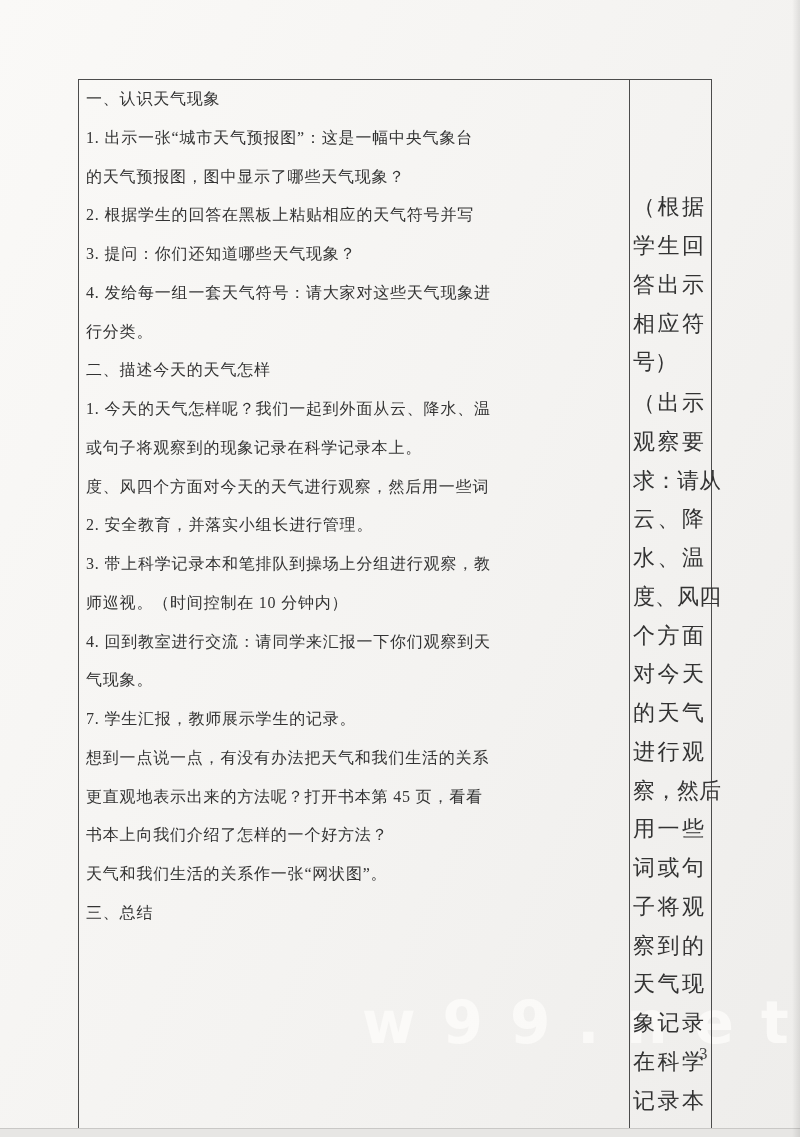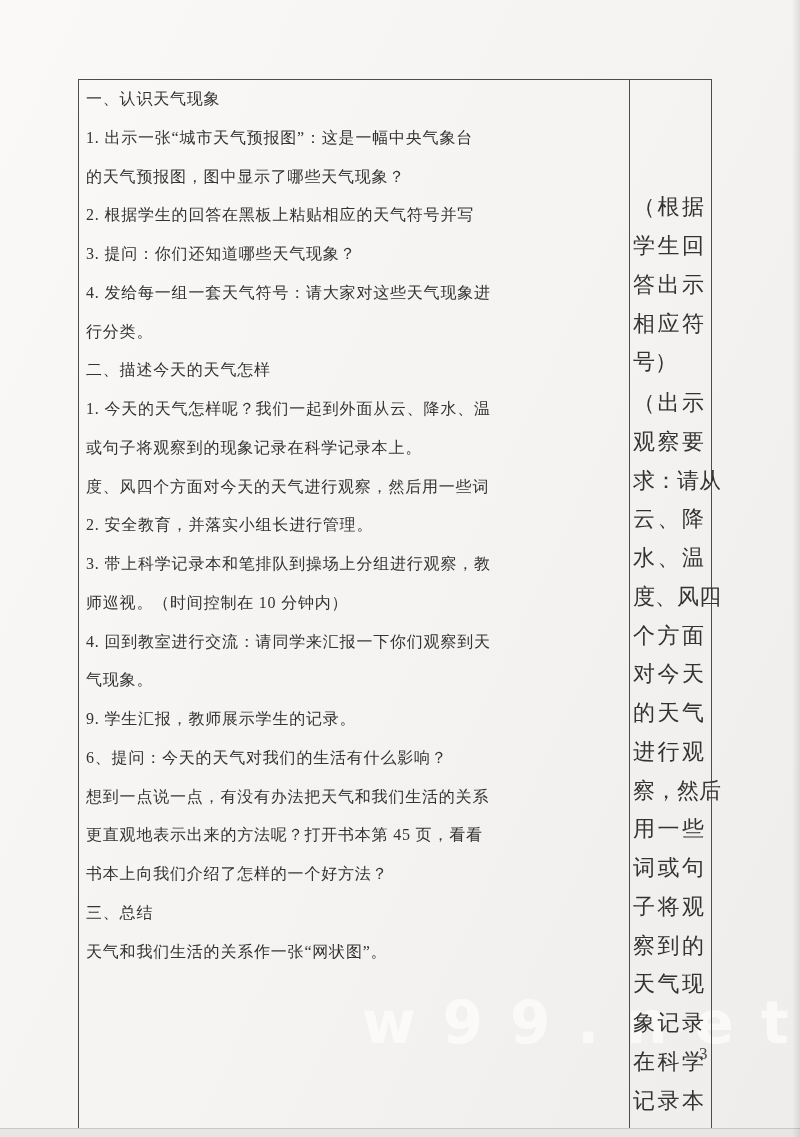--- a/index.html
+++ b/index.html
@@ -83,27 +83,26 @@
         <div class="t-line">行分类。</div>
         <div class="t-line">二、描述今天的天气怎样</div>
         <div class="t-line">1. 今天的天气怎样呢？我们一起到外面从云、降水、温</div>
         <div class="t-line">或句子将观察到的现象记录在科学记录本上。</div>
         <div class="t-line">度、风四个方面对今天的天气进行观察，然后用一些词</div>
         <div class="t-line">2. 安全教育，并落实小组长进行管理。</div>
         <div class="t-line">3. 带上科学记录本和笔排队到操场上分组进行观察，教</div>
         <div class="t-line">师巡视。（时间控制在 10 分钟内）</div>
         <div class="t-line">4. 回到教室进行交流：请同学来汇报一下你们观察到天</div>
         <div class="t-line">气现象。</div>
-        <div class="t-line">9. 学生汇报，教师展示学生的记录。</div>
-        <div class="t-line">6、提问：今天的天气对我们的生活有什么影响？</div>
+        <div class="t-line">7. 学生汇报，教师展示学生的记录。</div>
         <div class="t-line">想到一点说一点，有没有办法把天气和我们生活的关系</div>
         <div class="t-line">更直观地表示出来的方法呢？打开书本第 45 页，看看</div>
         <div class="t-line">书本上向我们介绍了怎样的一个好方法？</div>
+        <div class="t-line">天气和我们生活的关系作一张“网状图”。</div>
         <div class="t-line">三、总结</div>
-        <div class="t-line">天气和我们生活的关系作一张“网状图”。</div>
       </div>
     <div class="col-notes" id="notes-col">
         <div class="note-block">
           <div class="note-line">
             <span>（</span>
             <span>根</span>
             <span>据</span>
           </div>
           <div class="note-line">
             <span>学</span>

